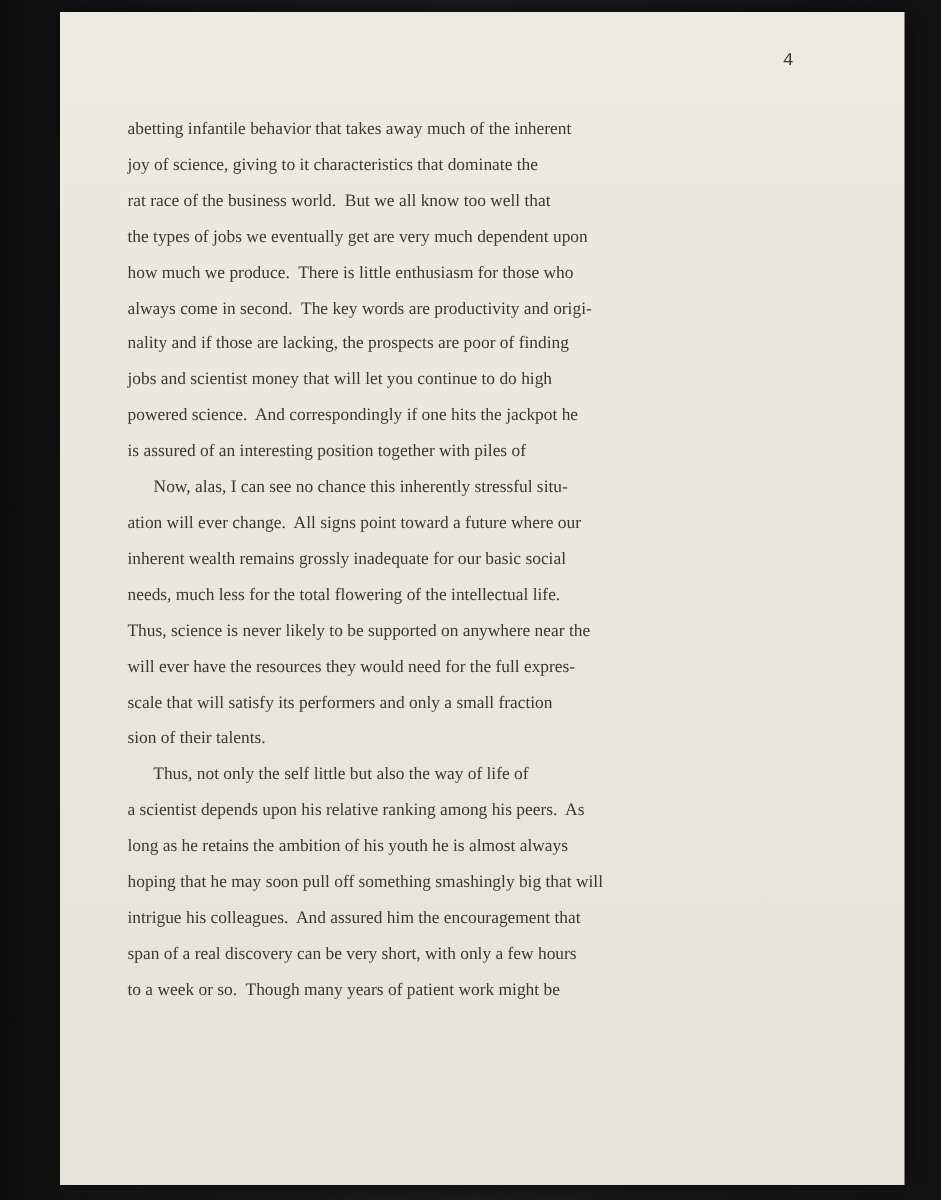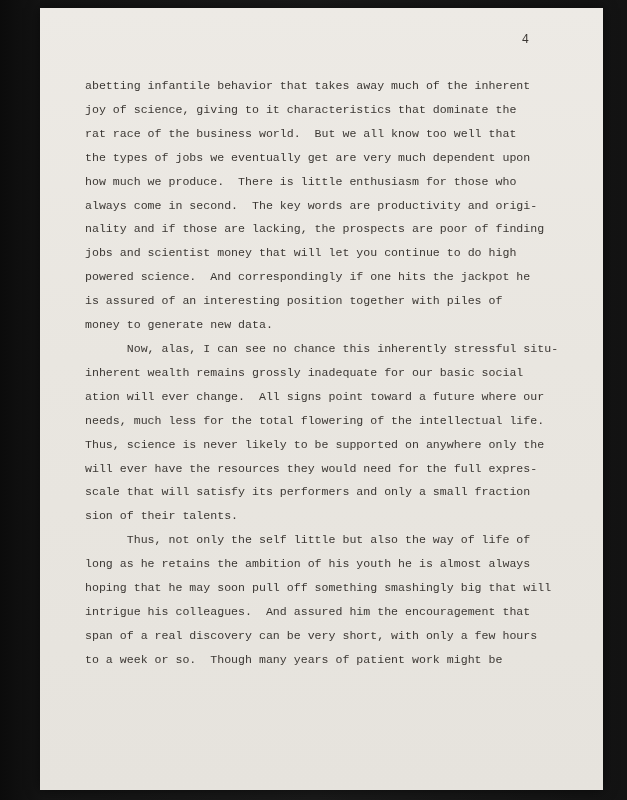--- a/index.html
+++ b/index.html
@@ -33,20 +33,21 @@
     top: 25px;
     right: 74px;
     font-size: 12px;
     color: #3b3733;
   }
   .text-block {
     position: absolute;
     left: 45px;
     top: 66px;
     right: 14px;
+    font-family: Liberation Serif, serif;
   }
   .line {
     white-space: pre;
     font-size: 11.6px;
     line-height: 23.9px;
     color: #3b3733;
   }
 </style>
 </head>
 <body>
@@ -59,29 +60,29 @@
       <div class="line">abetting infantile behavior that takes away much of the inherent</div>
       <div class="line">joy of science, giving to it characteristics that dominate the</div>
       <div class="line">rat race of the business world.  But we all know too well that</div>
       <div class="line">the types of jobs we eventually get are very much dependent upon</div>
       <div class="line">how much we produce.  There is little enthusiasm for those who</div>
       <div class="line">always come in second.  The key words are productivity and origi-</div>
       <div class="line">nality and if those are lacking, the prospects are poor of finding</div>
       <div class="line">jobs and scientist money that will let you continue to do high</div>
       <div class="line">powered science.  And correspondingly if one hits the jackpot he</div>
       <div class="line">is assured of an interesting position together with piles of</div>
-      <div class="line">money to generate new data.</div>
       <div class="line">      Now, alas, I can see no chance this inherently stressful situ-</div>
+      <div class="line">ation will ever change.  All signs point toward a future where our</div>
       <div class="line">inherent wealth remains grossly inadequate for our basic social</div>
-      <div class="line">ation will ever change.  All signs point toward a future where our</div>
       <div class="line">needs, much less for the total flowering of the intellectual life.</div>
-      <div class="line">Thus, science is never likely to be supported on anywhere only the</div>
+      <div class="line">Thus, science is never likely to be supported on anywhere near the</div>
       <div class="line">will ever have the resources they would need for the full expres-</div>
       <div class="line">scale that will satisfy its performers and only a small fraction</div>
       <div class="line">sion of their talents.</div>
       <div class="line">      Thus, not only the self little but also the way of life of</div>
+      <div class="line">a scientist depends upon his relative ranking among his peers.  As</div>
       <div class="line">long as he retains the ambition of his youth he is almost always</div>
       <div class="line">hoping that he may soon pull off something smashingly big that will</div>
       <div class="line">intrigue his colleagues.  And assured him the encouragement that</div>
       <div class="line">span of a real discovery can be very short, with only a few hours</div>
       <div class="line">to a week or so.  Though many years of patient work might be</div>
     </div>
 </div>
 
 </body></html>

